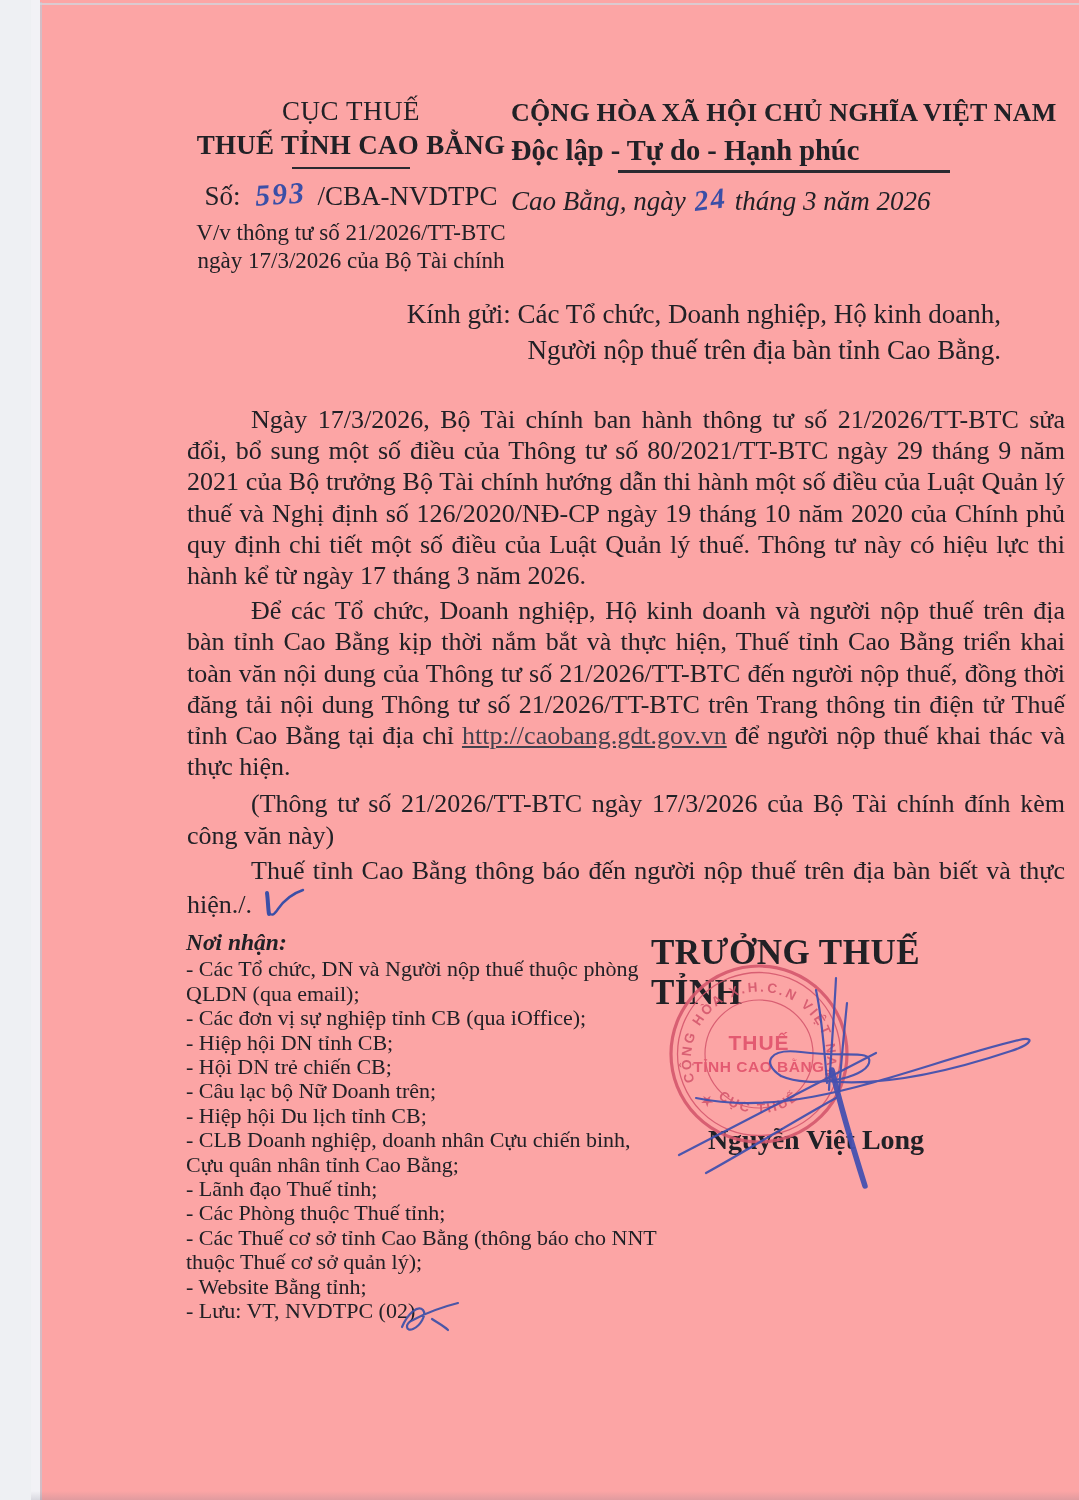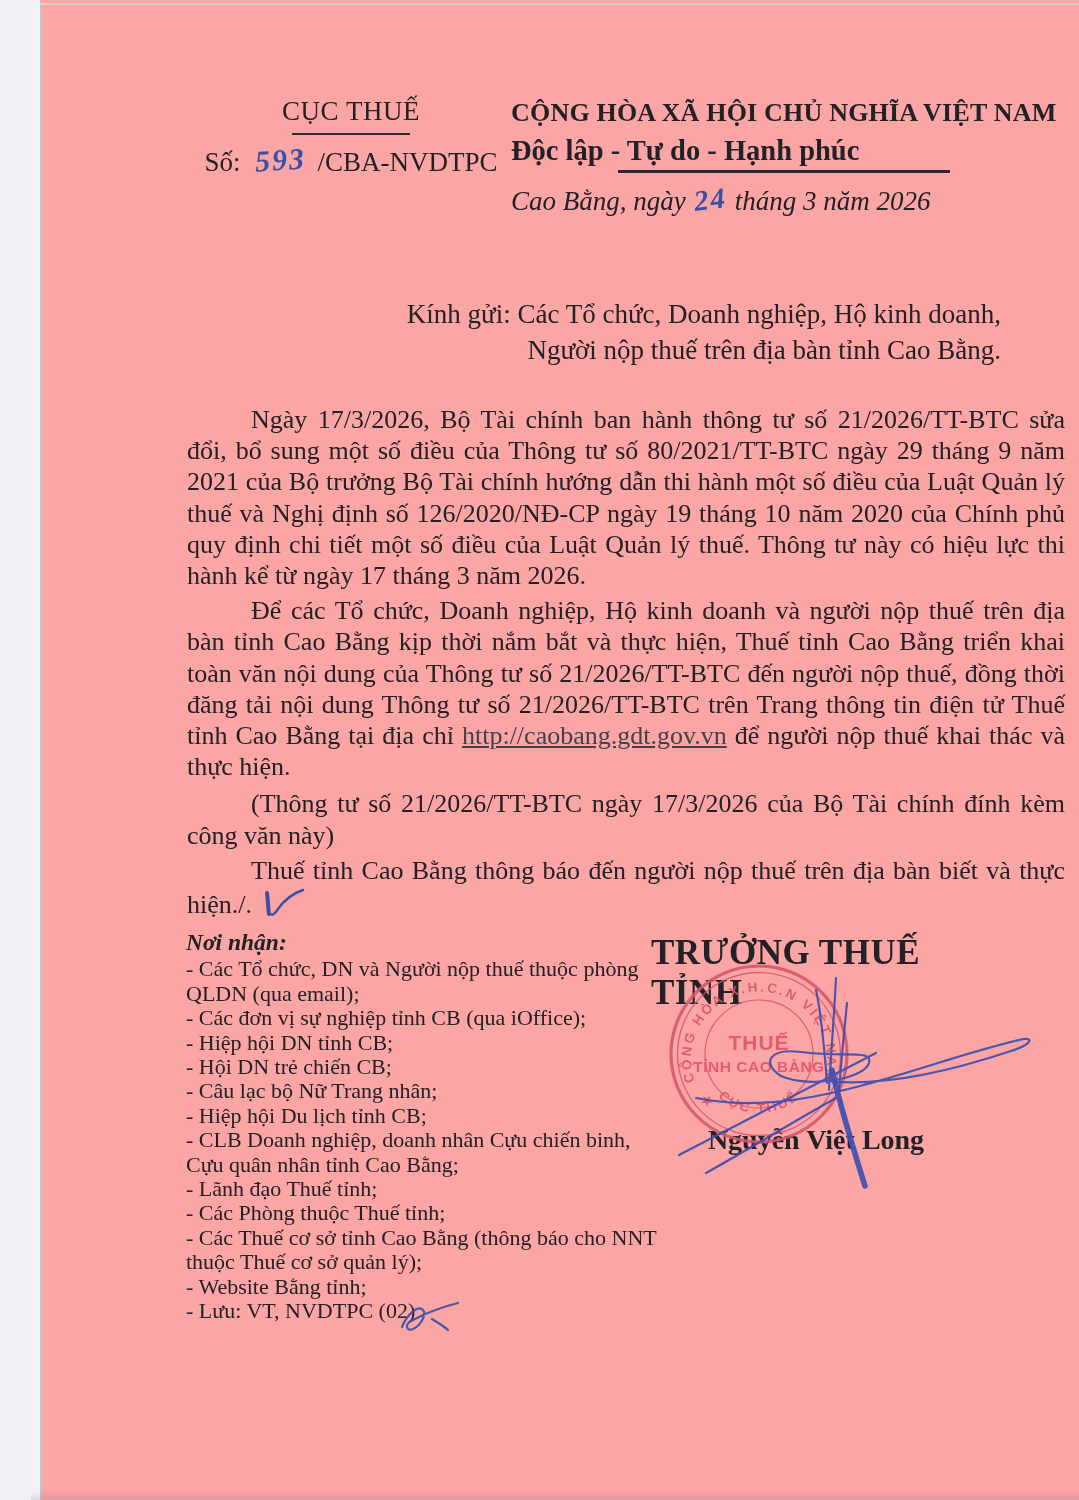--- a/index.html
+++ b/index.html
@@ -72,22 +72,27 @@
 
   <div class="edge-left-margin"></div>
   <div class="edge-left"></div>
   <div class="edge-top"></div>
   <div class="edge-right"></div>
   <div class="edge-right-margin"></div>
   <div class="edge-bottom"></div>
 
   <div class="hdr-left">
     <div class="org-parent">CỤC THUẾ</div>
+    <div class="org-name">THUẾ TỈNH CAO BẰNG</div>
     <div class="rule rule-org"></div>
     <div class="doc-no"><span>Số:</span><span class="hand">593</span><span>/CBA-NVDTPC</span></div>
+    <div class="subject">
+      <div>V/v thông tư số 21/2026/TT-BTC</div>
+      <div>ngày 17/3/2026 của Bộ Tài chính</div>
+    </div>
   </div>
 
   <div class="hdr-right">
     <div class="national">CỘNG HÒA XÃ HỘI CHỦ NGHĨA VIỆT NAM</div>
     <div class="motto">Độc lập - Tự do - Hạnh phúc</div>
     <div class="rule rule-motto"></div>
     <div class="dateline"><span>Cao Bằng, ngày</span><span class="hand">24</span><span>tháng 3 năm 2026</span></div>
   </div>
 
   <div class="recipient">
@@ -105,21 +110,21 @@
     </svg></p>
   </div>
 
   <div class="noinhan">
     <div class="noinhan-label">Nơi nhận:</div>
     <div>
         <div class="ritem">- Các Tổ chức, DN và Người nộp thuế thuộc phòng QLDN (qua email);</div>
         <div class="ritem">- Các đơn vị sự nghiệp tỉnh CB (qua iOffice);</div>
         <div class="ritem">- Hiệp hội DN tỉnh CB;</div>
         <div class="ritem">- Hội DN trẻ chiến CB;</div>
-        <div class="ritem">- Câu lạc bộ Nữ Trang nhân;</div>
+        <div class="ritem">- Câu lạc bộ Nữ Doanh trên;</div>
         <div class="ritem">- Hiệp hội Du lịch tỉnh CB;</div>
         <div class="ritem">- CLB Doanh nghiệp, doanh nhân Cựu chiến binh, Cựu quân nhân tỉnh Cao Bằng;</div>
         <div class="ritem">- Lãnh đạo Thuế tỉnh;</div>
         <div class="ritem">- Các Phòng thuộc Thuế tỉnh;</div>
         <div class="ritem">- Các Thuế cơ sở tỉnh Cao Bằng (thông báo cho NNT thuộc Thuế cơ sở quản lý);</div>
         <div class="ritem">- Website Bằng tỉnh;</div>
         <div class="ritem">- Lưu: VT, NVDTPC (02)</div>
       </div>
     <svg class="squiggle-svg" width="66" height="44" viewBox="0 0 66 44">
       <path d="M 4,34 C 10,20 20,12 25,17 C 29,22 22,33 15,36 C 8,39 6,31 15,27 C 28,20 44,14 60,10 M 34,26 C 40,30 46,33 50,37" stroke="#3b4fa7" stroke-width="2.2" fill="none" stroke-linecap="round" opacity=".92"></path>

